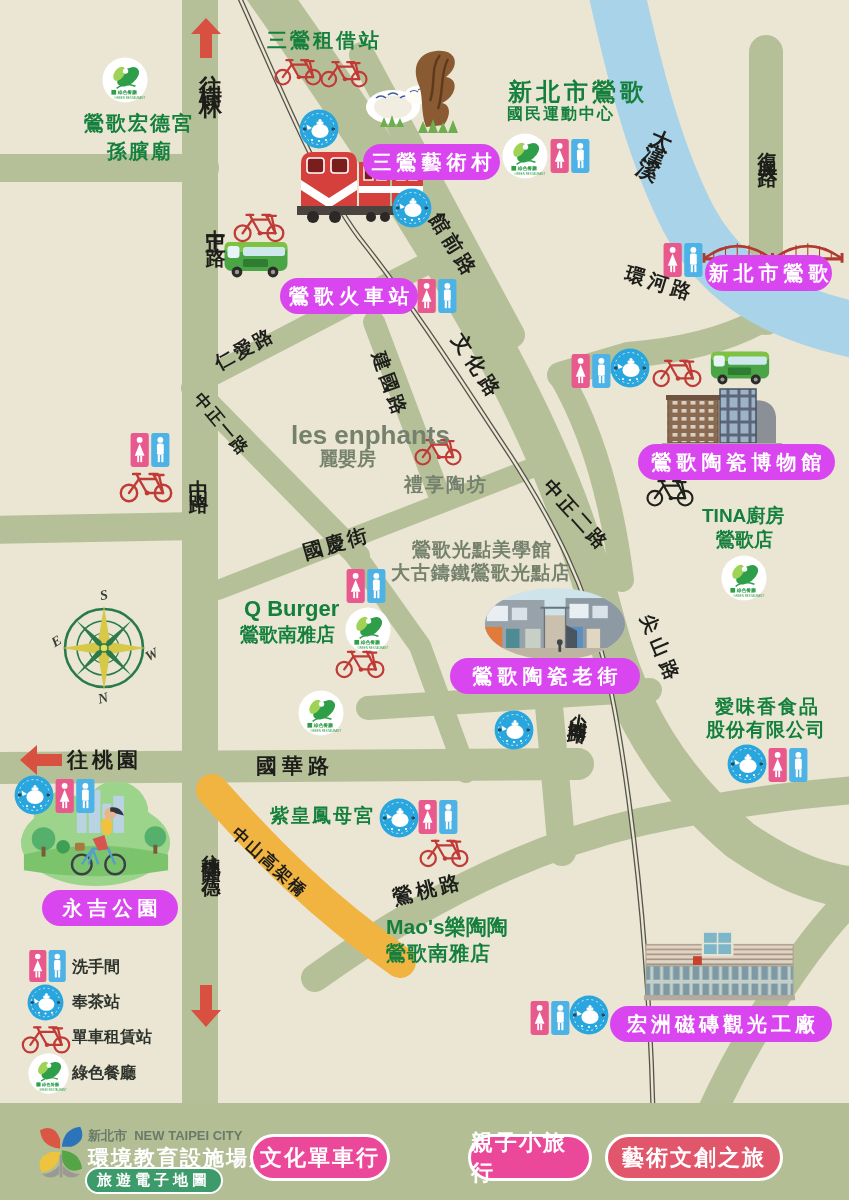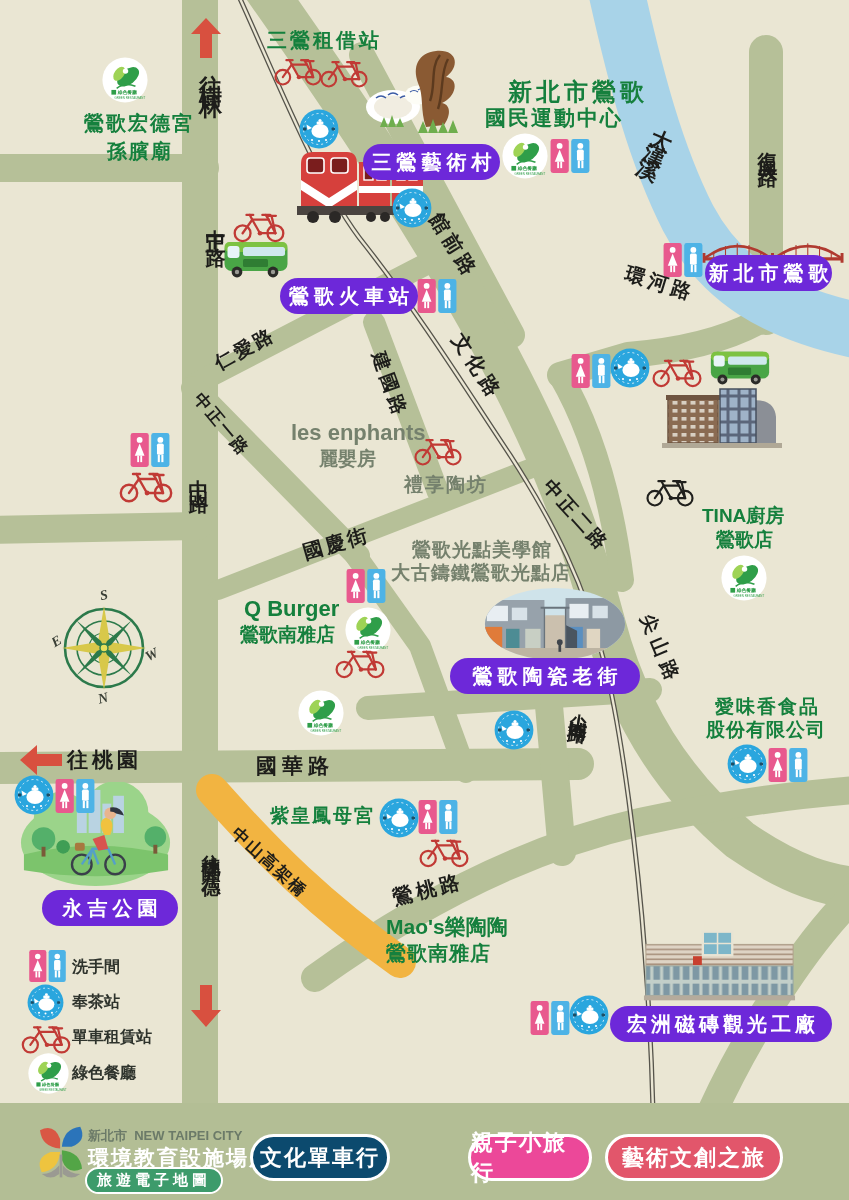--- a/index.html
+++ b/index.html
@@ -1,41 +1,41 @@
 <!DOCTYPE html>
 <html><head>
 <meta charset="utf-8">
 <style>
   html,body{margin:0;padding:0;background:#888;}
   #stage{position:relative;width:849px;height:1200px;overflow:hidden;
     background:#eae6d3;font-family:"Liberation Sans","DejaVu Sans",sans-serif;}
   #stage svg{display:block}
   .abs{position:absolute;}
   
-  .pill{position:absolute;background:#6d28d9;color:#fff;font-weight:bold;
+  .pill{position:absolute;background:#d946ef;color:#fff;font-weight:bold;
     border-radius:20px;display:flex;align-items:center;justify-content:center;
     font-size:20px;letter-spacing:5px;padding:0 6px;height:36px;box-sizing:border-box;
     text-indent:5px;white-space:nowrap;}
   
   .rlabel{position:absolute;color:#1d1d1a;font-weight:600;font-size:20px;white-space:nowrap;}
   .vert{writing-mode:vertical-rl;text-orientation:upright;}
   
   .poi{position:absolute;color:#15803d;font-weight:600;font-size:19px;white-space:nowrap;}
   .poi-lt{color:#75816d;}
   .icon{position:absolute;}
   .bike-red{color:#c13a35;}
   .bike-black{color:#20201d;}
   
   .legend-label{position:absolute;color:#2e332c;font-weight:600;font-size:16px;}
   
   #footer{position:absolute;left:0;top:1103px;width:849px;height:97px;background:#b3be95;}
   .fbtn{position:absolute;top:31px;height:47px;border-radius:26px;border:3px solid #fff;
     color:#fff;font-weight:bold;font-size:22px;letter-spacing:2px;display:flex;
     align-items:center;justify-content:center;box-sizing:border-box;cursor:pointer;}
-  .b0{background:#0c4a6e;} .b1{background:#ec4899;} .b2{background:#e2566b;}
+  .b0{background:#ec4899;} .b1{background:#ec4899;} .b2{background:#e2566b;}
   .city-line{position:absolute;left:88px;top:24px;color:#6b7a68;font-weight:bold;font-size:13px;white-space:nowrap;}
   .org-line{position:absolute;left:88px;top:41px;color:#fff;font-weight:bold;font-size:21px;letter-spacing:2px;white-space:nowrap;}
   .badge{position:absolute;left:85px;top:64px;background:#3d9b6b;color:#fff;font-weight:bold;
     font-size:15px;letter-spacing:4px;border:2px solid #fff;border-radius:14px;padding:2px 10px;white-space:nowrap;}
 </style>
 </head>
 <body>
 
 <div id="stage">
 
@@ -449,30 +449,31 @@
   <div class="rlabel" style="left:256px;top:752px;font-size:21px;letter-spacing:5px;font-weight:bold">國華路</div>
   <div class="rlabel" style="left:67px;top:746px;font-size:21px;letter-spacing:4px;font-weight:bold">往桃園</div>
   <div class="rlabel vert" style="left:198px;top:838px;font-size:19px;letter-spacing:5px">往桃園・八德</div>
   <div class="rlabel" style="left:392px;top:876px;transform:rotate(-14deg);font-size:20px;letter-spacing:4px;font-weight:bold">鶯桃路</div>
   <div class="rlabel" style="left:242px;top:822px;transform:rotate(42deg);transform-origin:0 0;font-size:17px;font-weight:bold;letter-spacing:2px">中山高架橋</div>
   <div class="rlabel vert" style="left:648px;top:112px;transform:rotate(24deg);font-size:22px;letter-spacing:16px;font-weight:bold">大漢溪</div>
 
   <div class="pill" style="left:363px;top:144px;width:137px">三鶯藝術村</div>
   <div class="pill" style="left:280px;top:278px;width:138px">鶯歌火車站</div>
   <div class="pill" style="left:705px;top:255px;width:127px">新北市鶯歌</div>
+  <div class="pill" style="left:638px;top:444px;width:197px">鶯歌陶瓷博物館</div>
   <div class="pill" style="left:450px;top:658px;width:190px">鶯歌陶瓷老街</div>
   <div class="pill" style="left:42px;top:890px;width:136px">永吉公園</div>
   <div class="pill" style="left:610px;top:1006px;width:222px;letter-spacing:4px;text-indent:4px">宏洲磁磚觀光工廠</div>
 
   <div class="poi" style="left:267px;top:27px;font-size:20px;letter-spacing:3px">三鶯租借站</div>
   <div class="poi" style="left:84px;top:110px;font-size:20px;letter-spacing:2px">鶯歌宏德宮</div>
   <div class="poi" style="left:107px;top:138px;font-size:20px;letter-spacing:2px">孫臏廟</div>
   <div class="poi" style="left:508px;top:76px;font-size:24px;letter-spacing:4px">新北市鶯歌</div>
-  <div class="poi" style="left:485px;top:104px;font-size:21px;letter-spacing:2px">國民運動中心</div>
-  <div class="poi poi-lt" style="left:291px;top:420px;font-size:22px">les enphants</div>
+  <div class="poi" style="left:507px;top:104px;font-size:16px;letter-spacing:2px">國民運動中心</div>
+  <div class="poi poi-lt" style="left:291px;top:420px;font-size:26px">les enphants</div>
   <div class="poi poi-lt" style="left:319px;top:446px">麗嬰房</div>
   <div class="poi poi-lt" style="left:404px;top:472px;letter-spacing:2px">禮享陶坊</div>
   <div class="poi poi-lt" style="left:412px;top:537px;letter-spacing:1px">鶯歌光點美學館</div>
   <div class="poi poi-lt" style="left:391px;top:560px;letter-spacing:1px">大古鑄鐵鶯歌光點店</div>
   <div class="poi" style="left:244px;top:596px;font-size:22px">Q Burger</div>
   <div class="poi" style="left:240px;top:622px">鶯歌南雅店</div>
   <div class="poi" style="left:702px;top:503px">TINA廚房</div>
   <div class="poi" style="left:716px;top:527px">鶯歌店</div>
   <div class="poi" style="left:715px;top:694px;letter-spacing:2px">愛味香食品</div>
   <div class="poi" style="left:706px;top:717px;letter-spacing:1px">股份有限公司</div>

